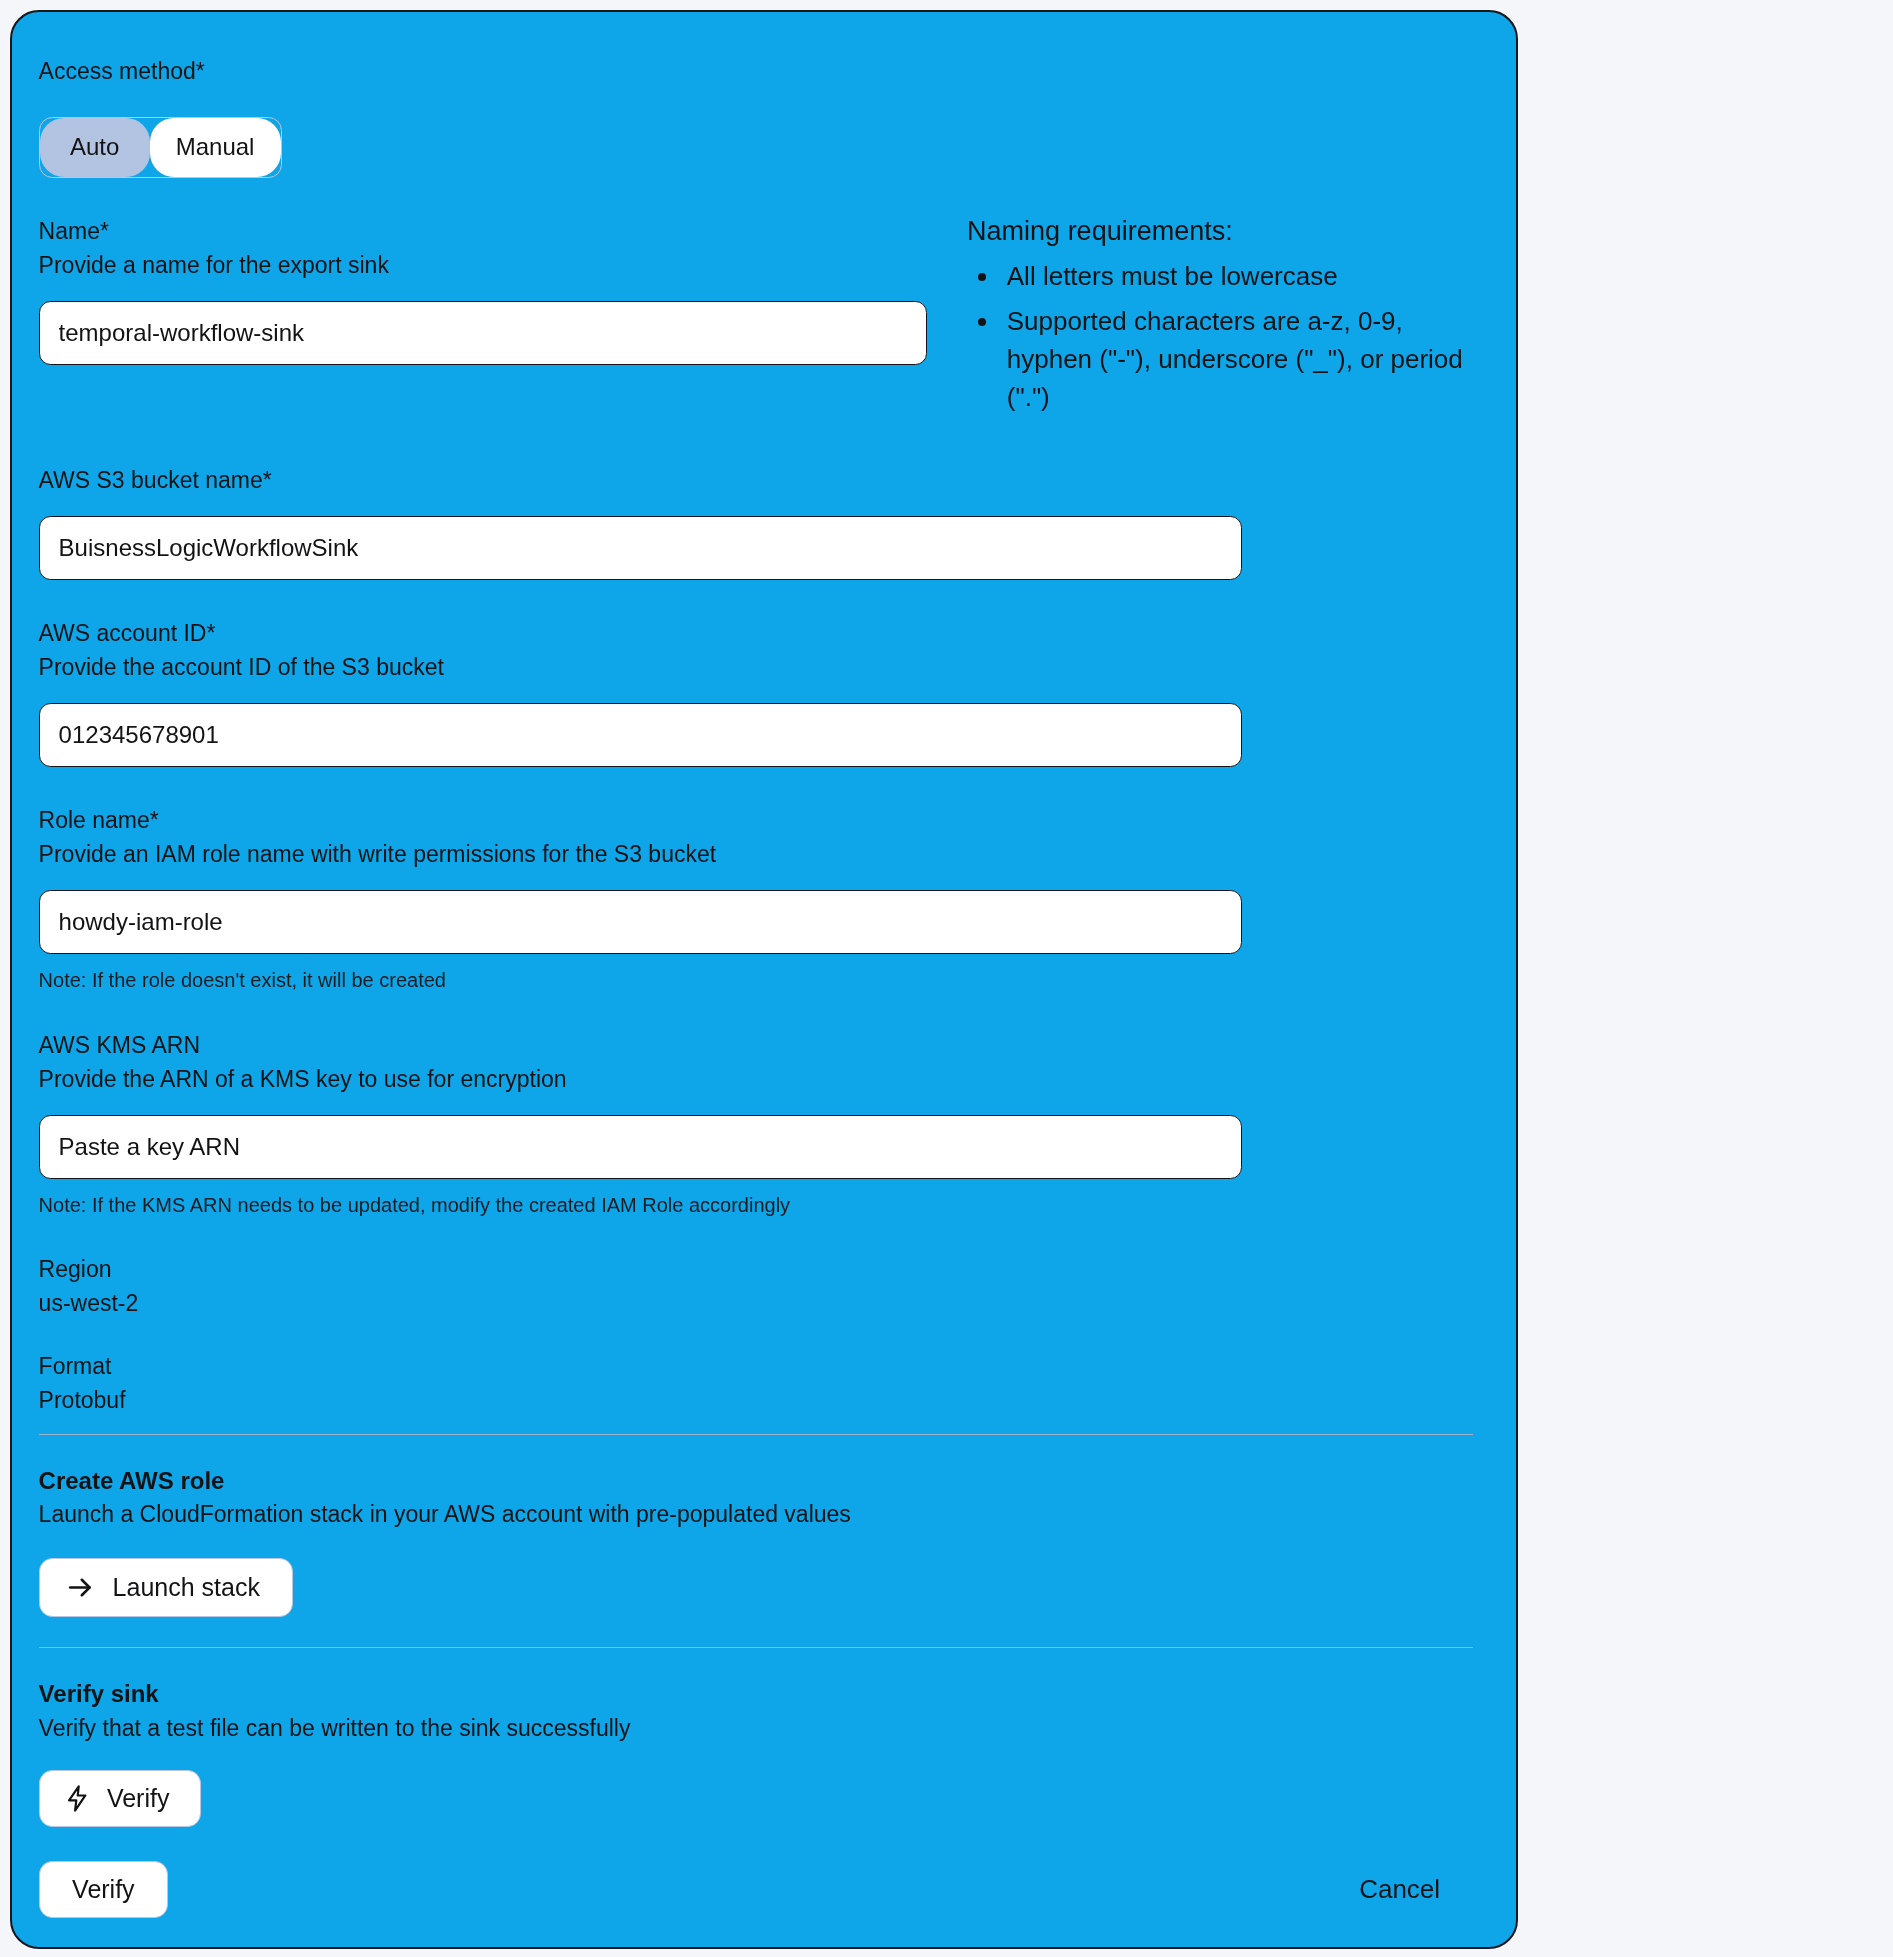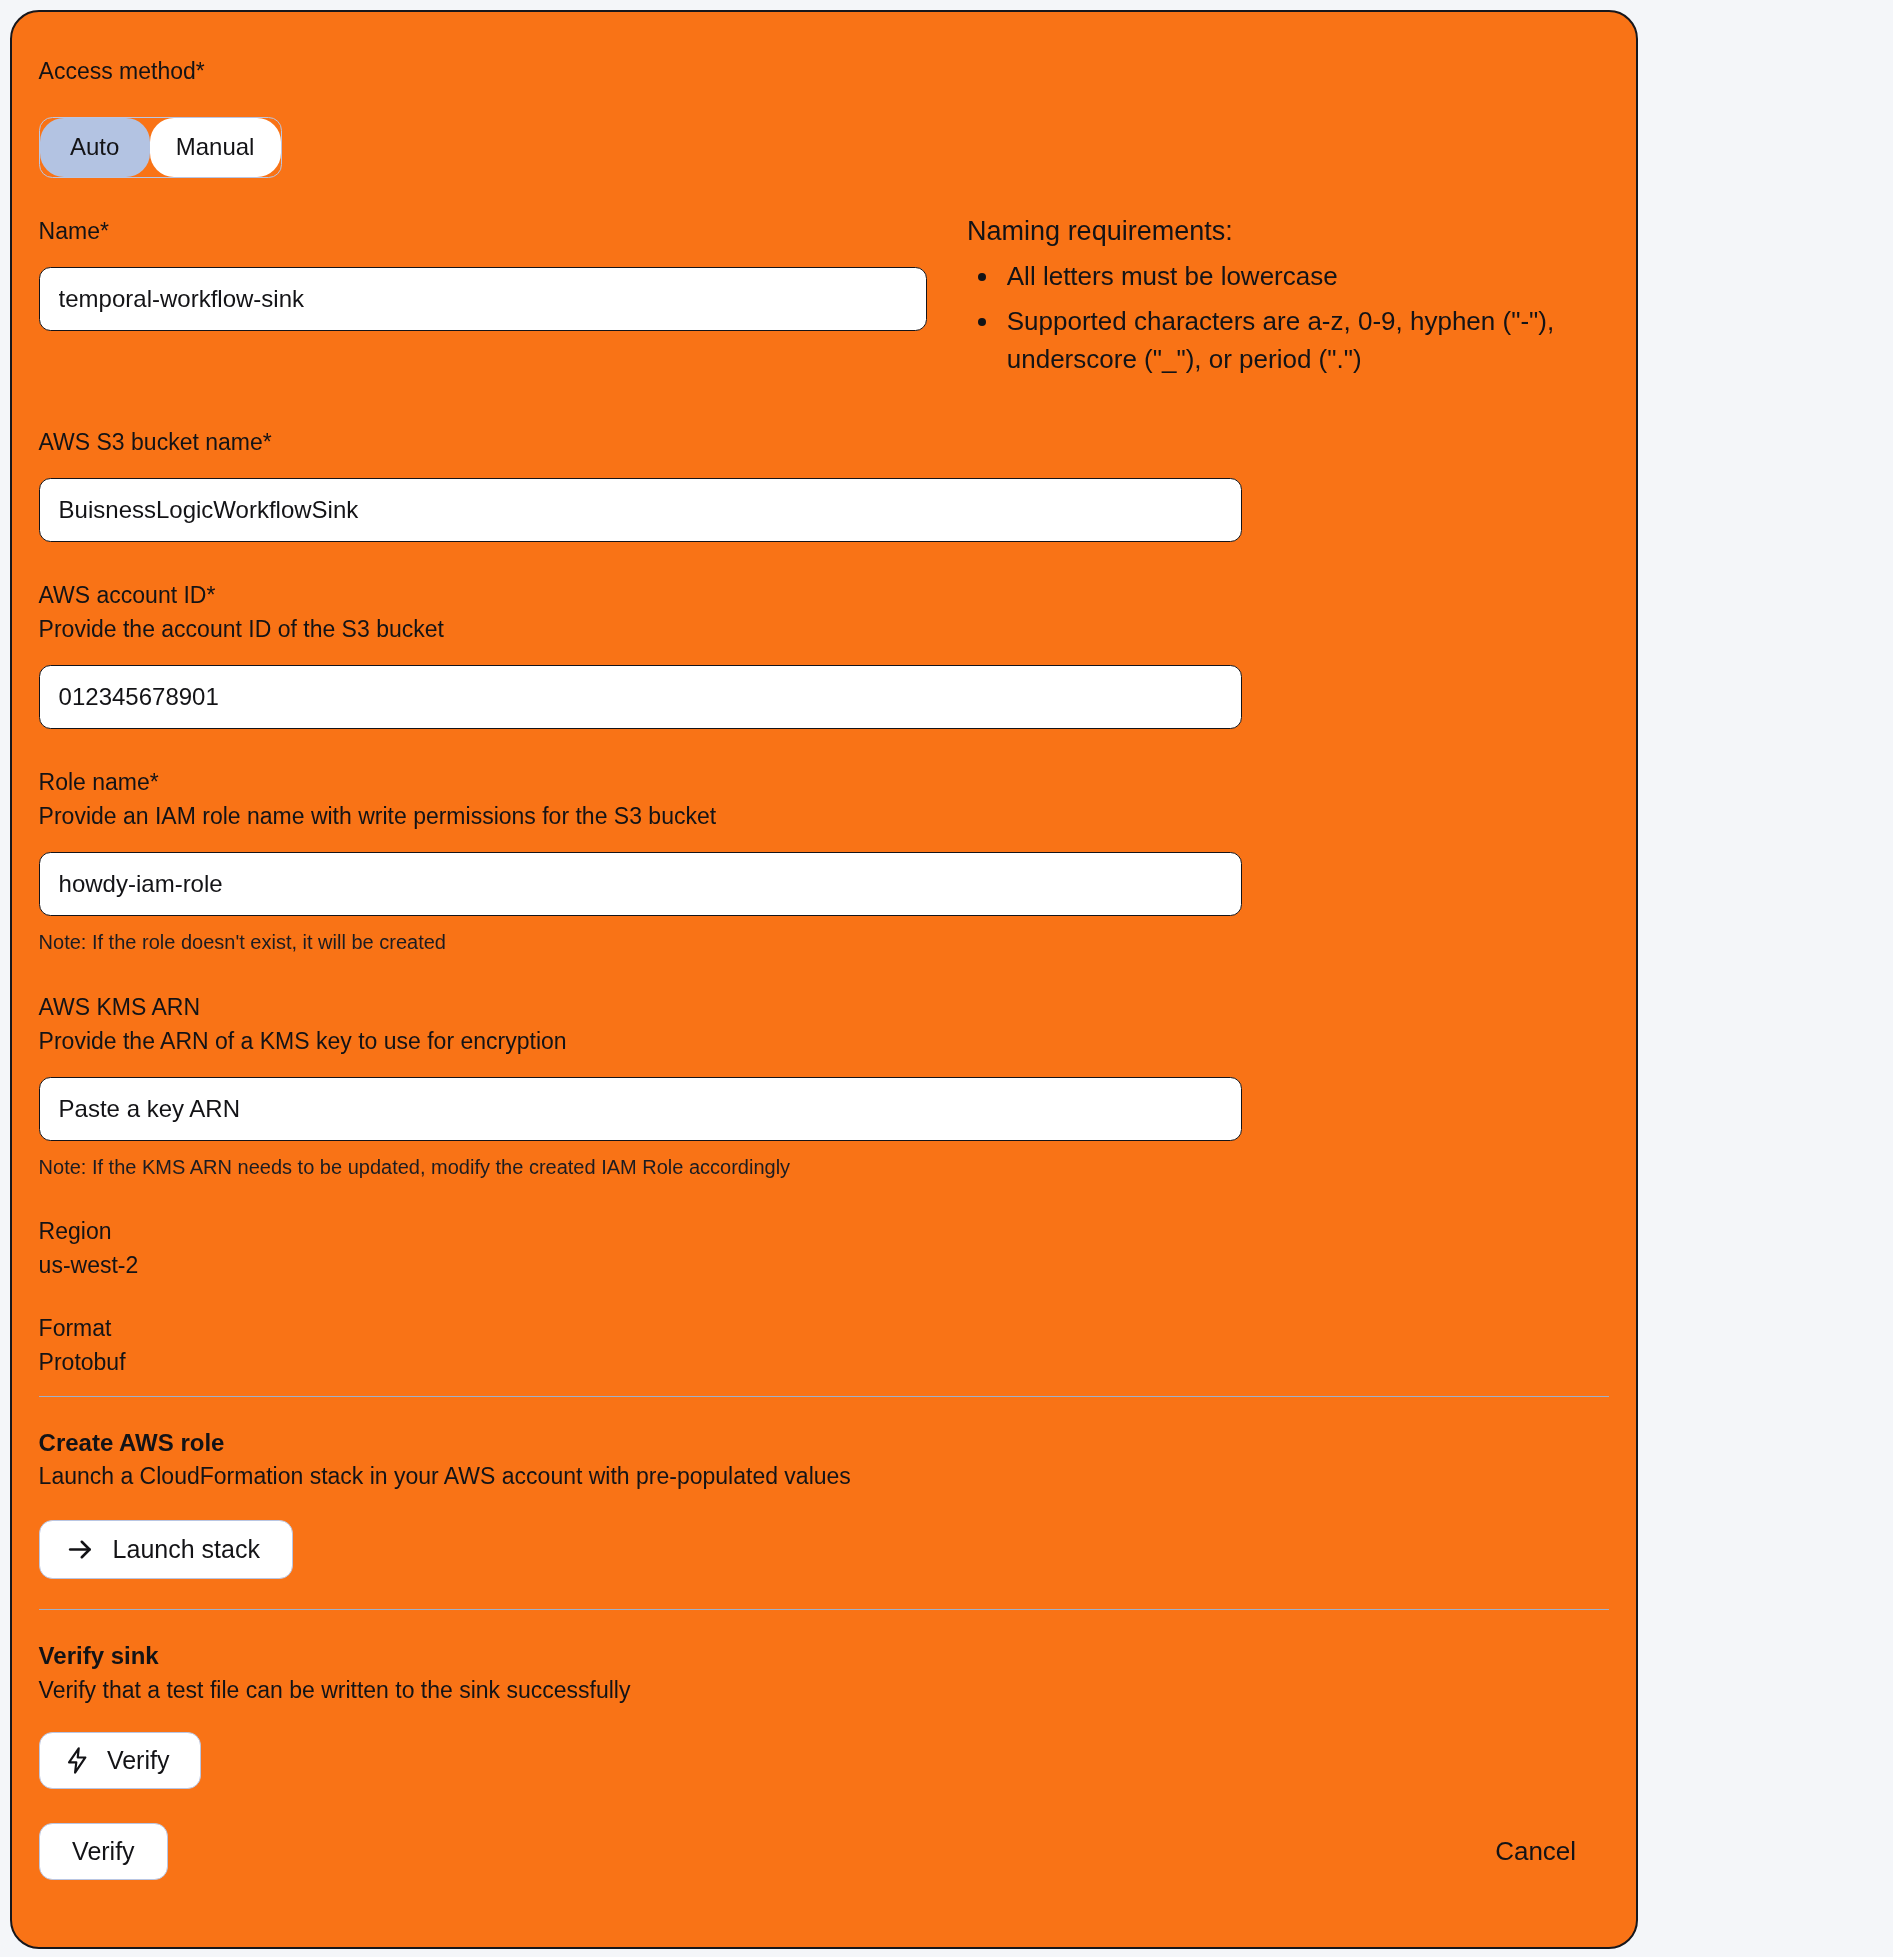--- a/index.html
+++ b/index.html
@@ -5,25 +5,25 @@
   * { box-sizing: border-box; margin: 0; padding: 0; }
   html, body {
     width: 1894px; height: 1958px;
     background: #f4f6f9;
     font-family: "Liberation Sans", sans-serif;
     color: #131316;
   }
   .card {
     position: absolute;
     left: 9.6px; top: 9.6px;
-    width: 1628px; height: 1939px;
-    background: #f97316;
+    width: 1508px; height: 1939px;
+    background: #0ea5e9;
     border: 2.9px solid #17171c;
     border-radius: 29px;
-    padding: 42px 27px 42px 27px;
+    padding: 42px 43px 42px 27px;
     overflow: hidden;
   }
   .label { font-size: 23px; line-height: 34px; color: #131316; }
   .desc  { font-size: 23px; line-height: 34px; color: #131316; }
   .note  { font-size: 20px; line-height: 27px; color: #1c1c21; margin-top: 13.4px; }
 
   
   .toggle {
     display: inline-flex;
     margin-top: 29px;
@@ -121,20 +121,21 @@
     </div>
     <div class="segment manual">
       <span>Manual</span>
     </div>
   </div>
 
   
   <div class="name-row">
     <div class="name-col field" style="margin-bottom:0;">
       <div class="label">Name*</div>
+      <div class="desc">Provide a name for the export sink</div>
       <input type="text" class="w-narrow" value="temporal-workflow-sink" style="">
     </div>
     <div class="naming">
       <div class="naming-title">Naming requirements:</div>
       <ul>
         <li>All letters must be lowercase</li>
         <li>Supported characters are a-z, 0-9, hyphen ("-"), underscore ("_"), or period (".")</li>
       </ul>
     </div>
   </div>

